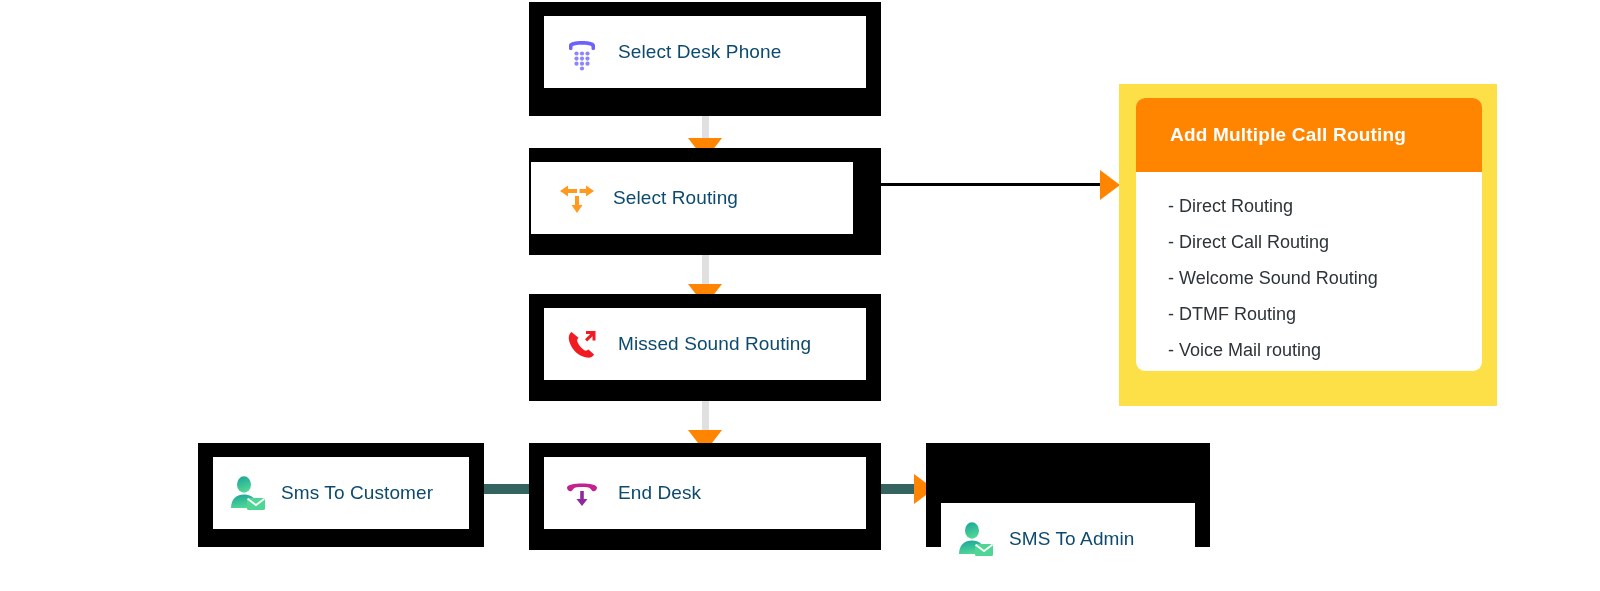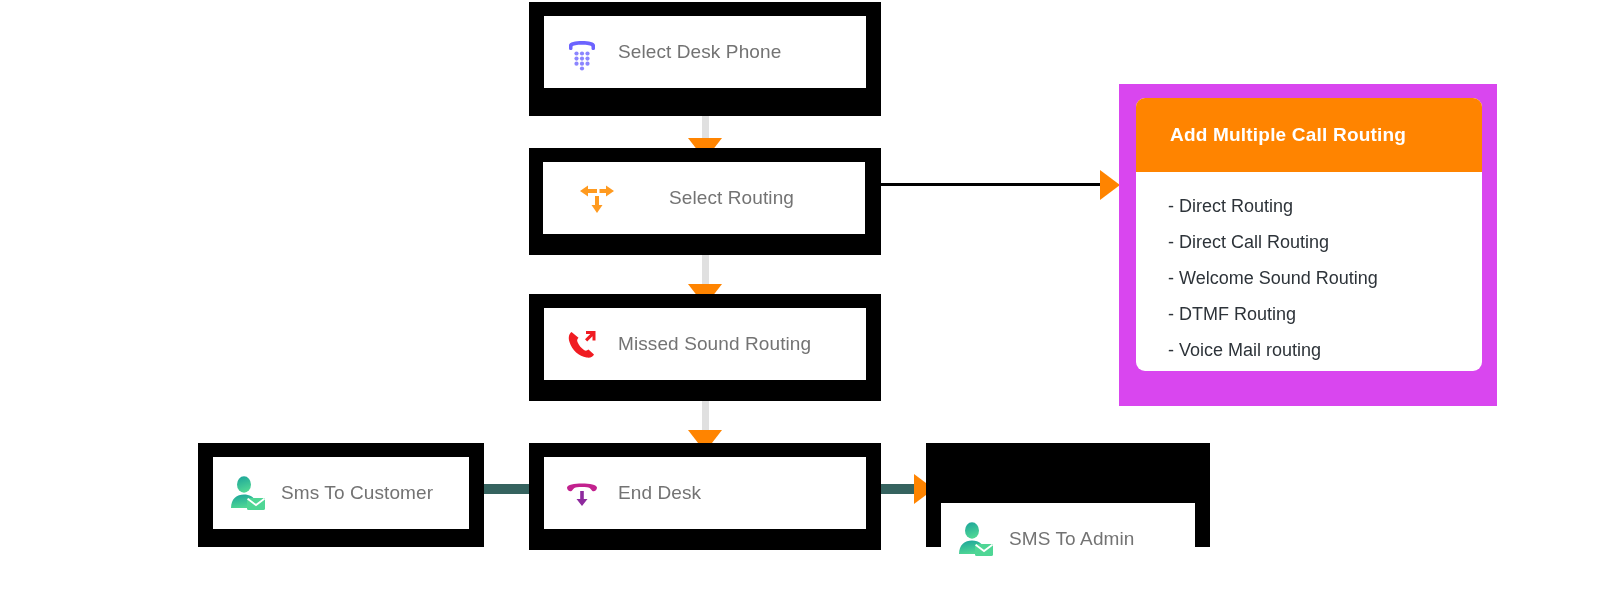--- a/index.html
+++ b/index.html
@@ -11,35 +11,35 @@
   .stage{position:absolute;left:0;top:0;width:1600px;height:591px;}
 
   
   .node{position:absolute;background:#000000;box-sizing:border-box;}
   .node > .card{
     position:absolute;background:#ffffff;
     display:flex;align-items:center;box-sizing:border-box;
   }
   .node .glyph{flex:0 0 auto;display:flex;align-items:center;justify-content:center;}
   .node .lbl{
-    font-size:19px;letter-spacing:.1px;color:#737373;white-space:nowrap;
+    font-size:19px;letter-spacing:.1px;color:#0c4a6e;white-space:nowrap;
   }
 
   
   .vline{position:absolute;background:#e0e0e0;}
   .hline{position:absolute;background:#000000;}
   .tline{position:absolute;background:#35635f;}
 
   .tri{position:absolute;width:0;height:0;}
   .tri-down{border-left:17px solid transparent;border-right:17px solid transparent;border-top:22px solid #FF8400;}
   .tri-right{border-top:15px solid transparent;border-bottom:15px solid transparent;border-left:20px solid #FF8400;}
   .tri-left{border-top:15px solid transparent;border-bottom:15px solid transparent;border-right:20px solid #FF8400;}
 
   
-  .panel{position:absolute;background:#d946ef;box-sizing:border-box;}
+  .panel{position:absolute;background:#fde047;box-sizing:border-box;}
   .panel-card{
     position:absolute;background:#ffffff;border-radius:9px;overflow:hidden;
     display:flex;flex-direction:column;
   }
   .panel-head{
     background:#FF8400;color:#ffffff;font-weight:bold;font-size:19px;
     display:flex;align-items:center;padding:0 0 0 34px;height:74px;box-sizing:border-box;
     letter-spacing:.2px;
   }
   .panel-body{flex:1;padding:16px 0 0 32px;box-sizing:border-box;}
@@ -85,21 +85,21 @@
               <circle cx="25.5" cy="31.7" r="2.1"></circle>
             <circle cx="20" cy="36.5" r="2.1"></circle>
           </g>
         </svg>
       </span>
       <span class="lbl" style="margin-left:14px;">Select Desk Phone</span>
     </div>
   </div>
 
   <div class="node" style="left:529px;top:148px;width:352px;height:107px;">
-    <div class="card" style="left:14px;top:14px;width:322px;height:72px;padding-left:32px;gap:36px;">
+    <div class="card" style="left:2px;top:14px;width:322px;height:72px;padding-left:24px;">
       <span class="glyph" style="width:44px;height:44px;">
         <svg width="42" height="42" viewBox="0 0 42 42">
           <g fill="#FF9A1F">
             <path d="M4 14 L12 8.5 L12 12 L21 12 L21 16 L12 16 L12 19.5 Z"></path>
             <path d="M38 14 L30 8.5 L30 12 L23.5 12 L23.5 16 L30 16 L30 19.5 Z"></path>
             <path d="M21 36 L15.5 28 L19 28 L19 19 L23 19 L23 28 L26.5 28 Z"></path>
           </g>
         </svg>
       </span>
       <span class="lbl" style="margin-left:14px;">Select Routing</span>

